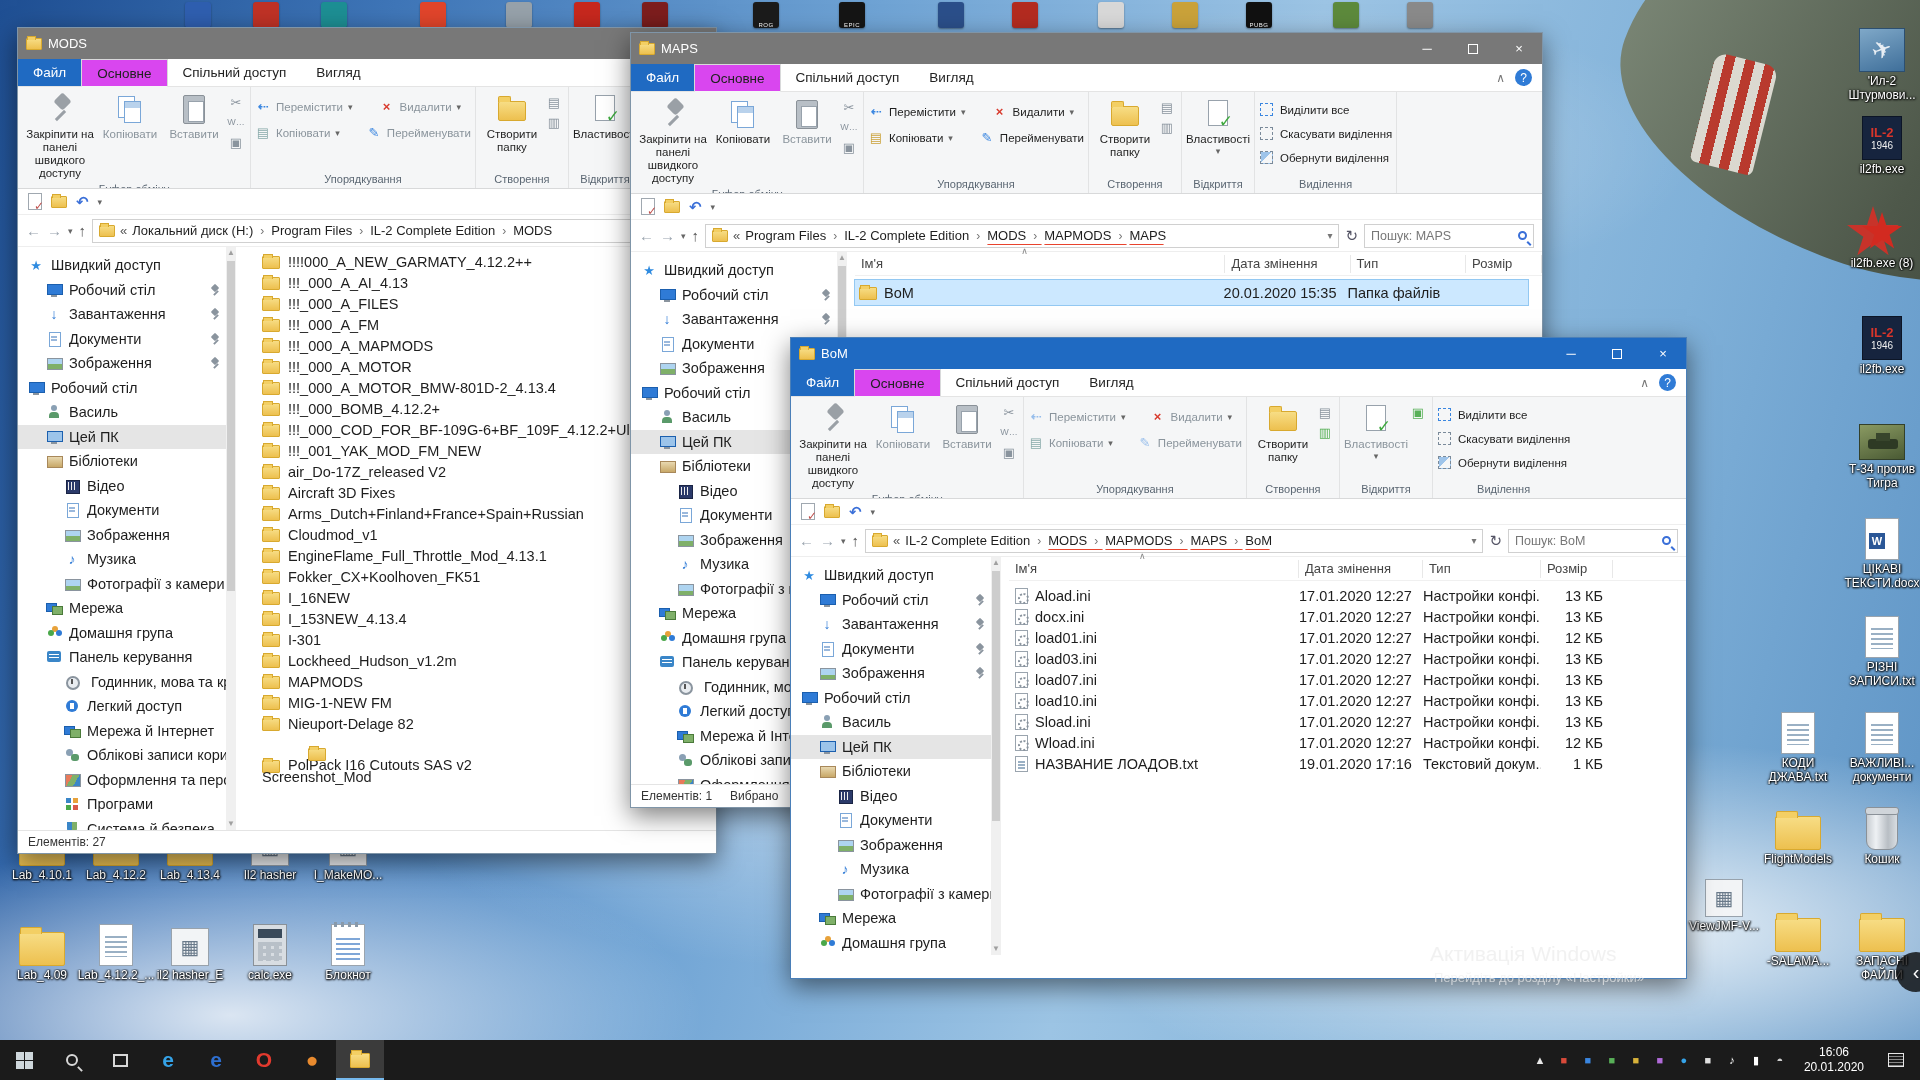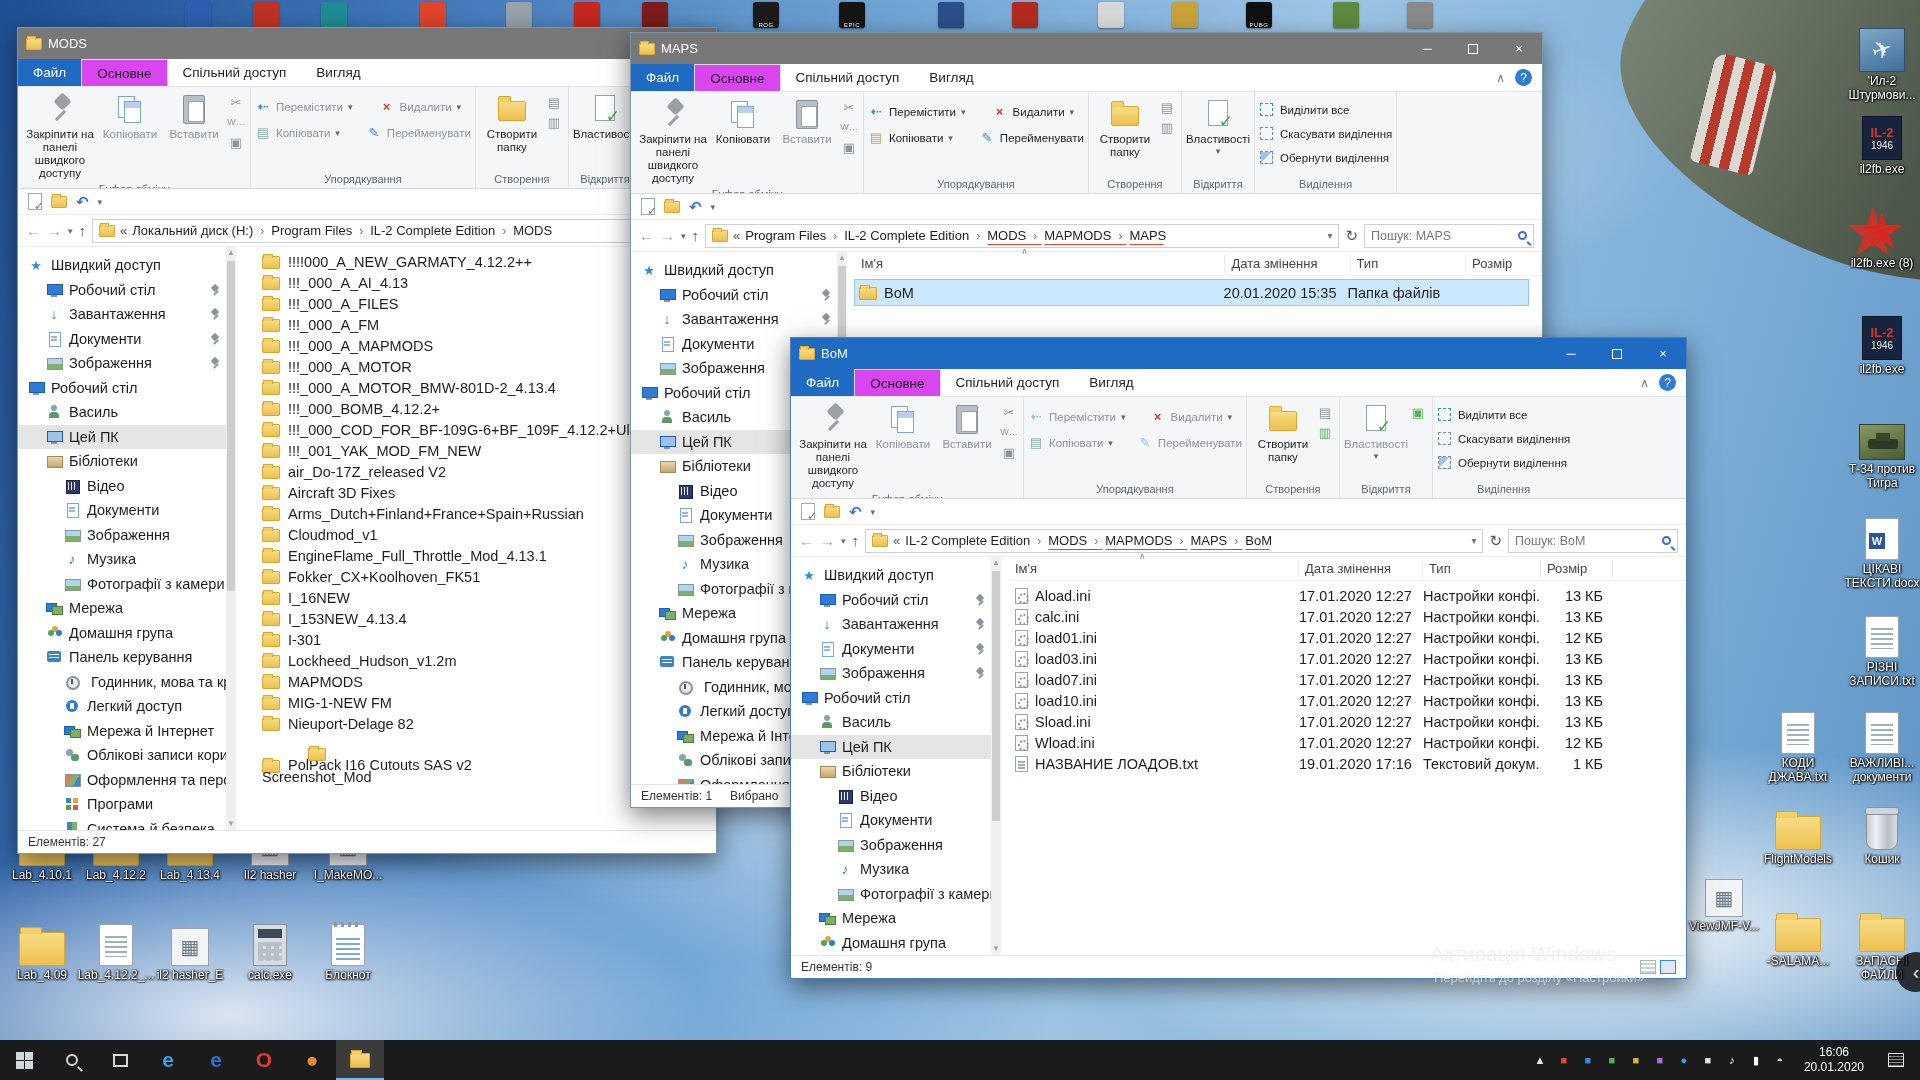--- a/index.html
+++ b/index.html
@@ -1379,21 +1379,21 @@
               <span class="fi ini" data-icon="ini"></span>
               <span class="fname">Aload.ini</span>
             </span>
             <span class="fcell" style="width:124px;">17.01.2020 12:27</span>
             <span class="fcell" style="width:118px;">Настройки конфі...</span>
             <span class="fcell" style="width:62px;justify-content:flex-end;">13 КБ</span>
           </div>
           <div class="filerow">
             <span class="fcell" style="width:290px;padding-left:4px;">
               <span class="fi ini" data-icon="ini"></span>
-              <span class="fname">calc.ini</span>
+              <span class="fname">docx.ini</span>
             </span>
             <span class="fcell" style="width:124px;">17.01.2020 12:27</span>
             <span class="fcell" style="width:118px;">Настройки конфі...</span>
             <span class="fcell" style="width:62px;justify-content:flex-end;">13 КБ</span>
           </div>
           <div class="filerow">
             <span class="fcell" style="width:290px;padding-left:4px;">
               <span class="fi ini" data-icon="ini"></span>
               <span class="fname">load01.ini</span>
             </span>
@@ -1449,27 +1449,20 @@
           <div class="filerow">
             <span class="fcell" style="width:290px;padding-left:4px;">
               <span class="fi txt" data-icon="txt"></span>
               <span class="fname">НАЗВАНИЕ ЛОАДОВ.txt</span>
             </span>
             <span class="fcell" style="width:124px;">19.01.2020 17:16</span>
             <span class="fcell" style="width:118px;">Текстовий докум...</span>
             <span class="fcell" style="width:62px;justify-content:flex-end;">1 КБ</span>
           </div>
         </div>
-    </div>
-    <div class="statusbar">
-      <span>Елементів: 9</span>
-      <div class="viewtoggles">
-        <span class="vt"></span>
-        <span class="vt on"></span>
-      </div>
     </div>
   </div>
 
   <div class="wm" style="left:1430px;top:942px;font-size:21px;z-index:40;">Активація Windows</div>
   <div class="wm" style="left:1434px;top:970px;font-size:13px;opacity:.8;z-index:40;">Перейдіть до розділу «Настройки»</div>
   <div class="backcircle">‹</div>
 
   <div id="taskbar">
     <div class="tbtn">
         <span class="winlogo">

